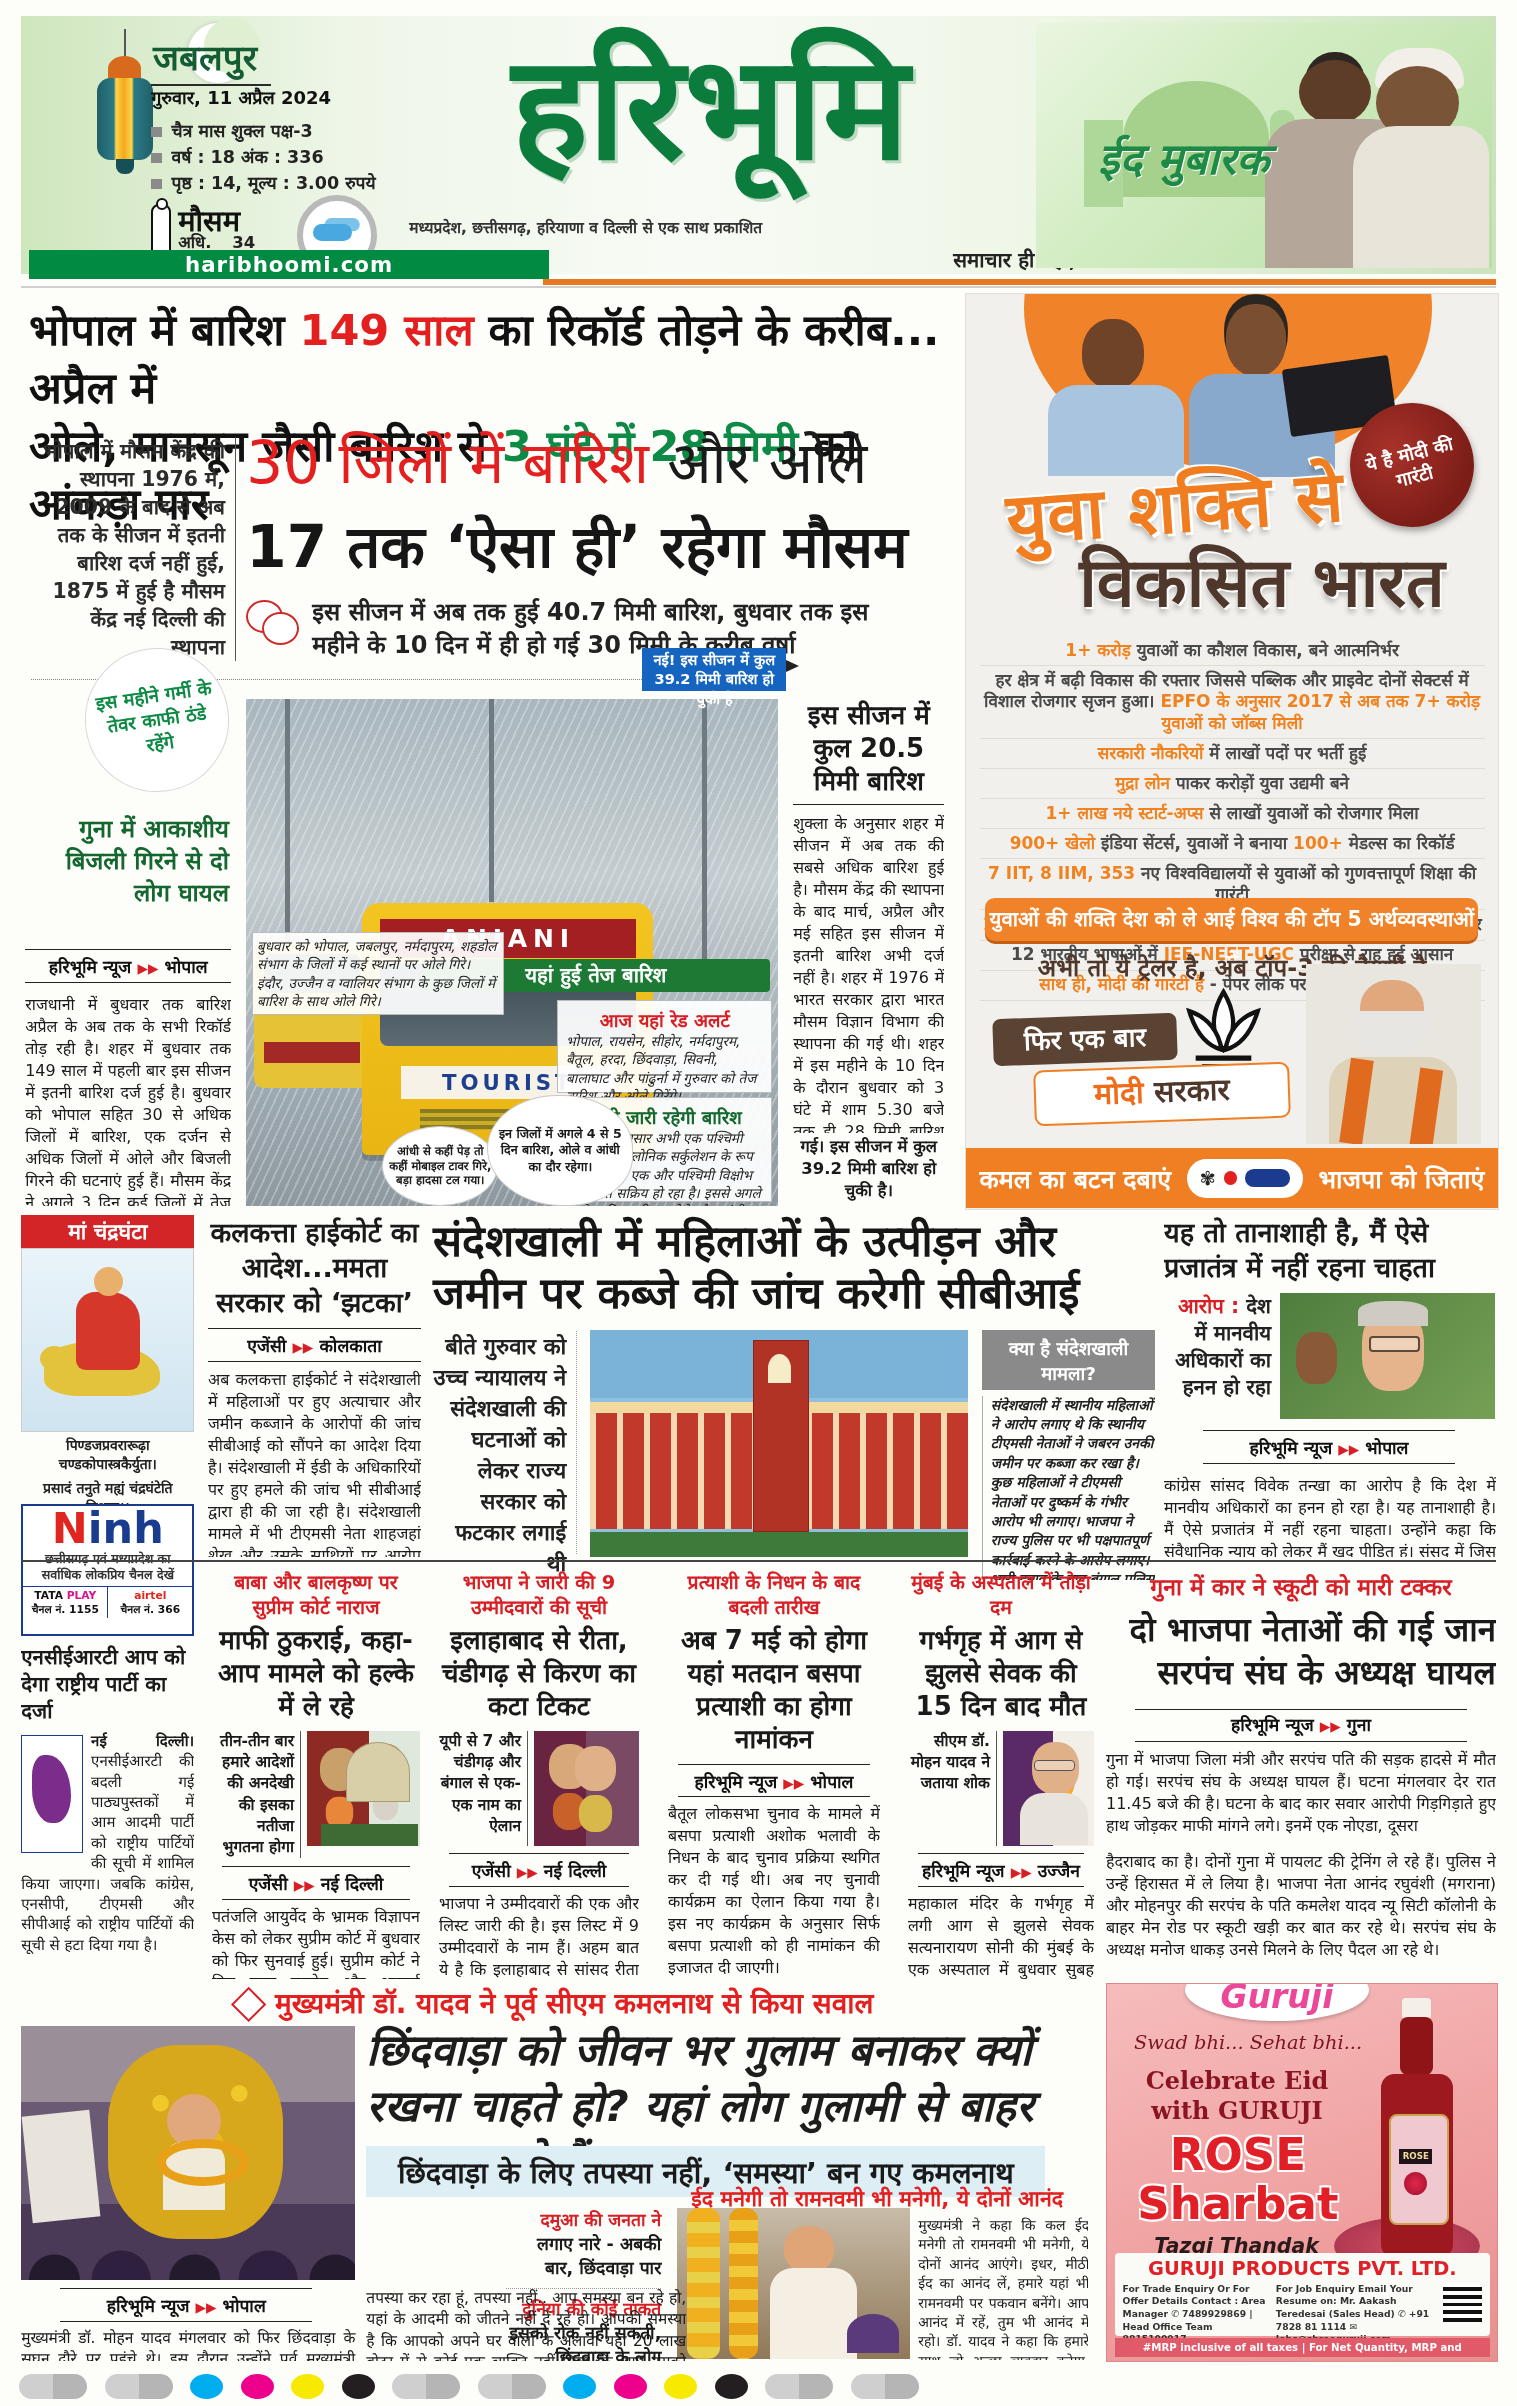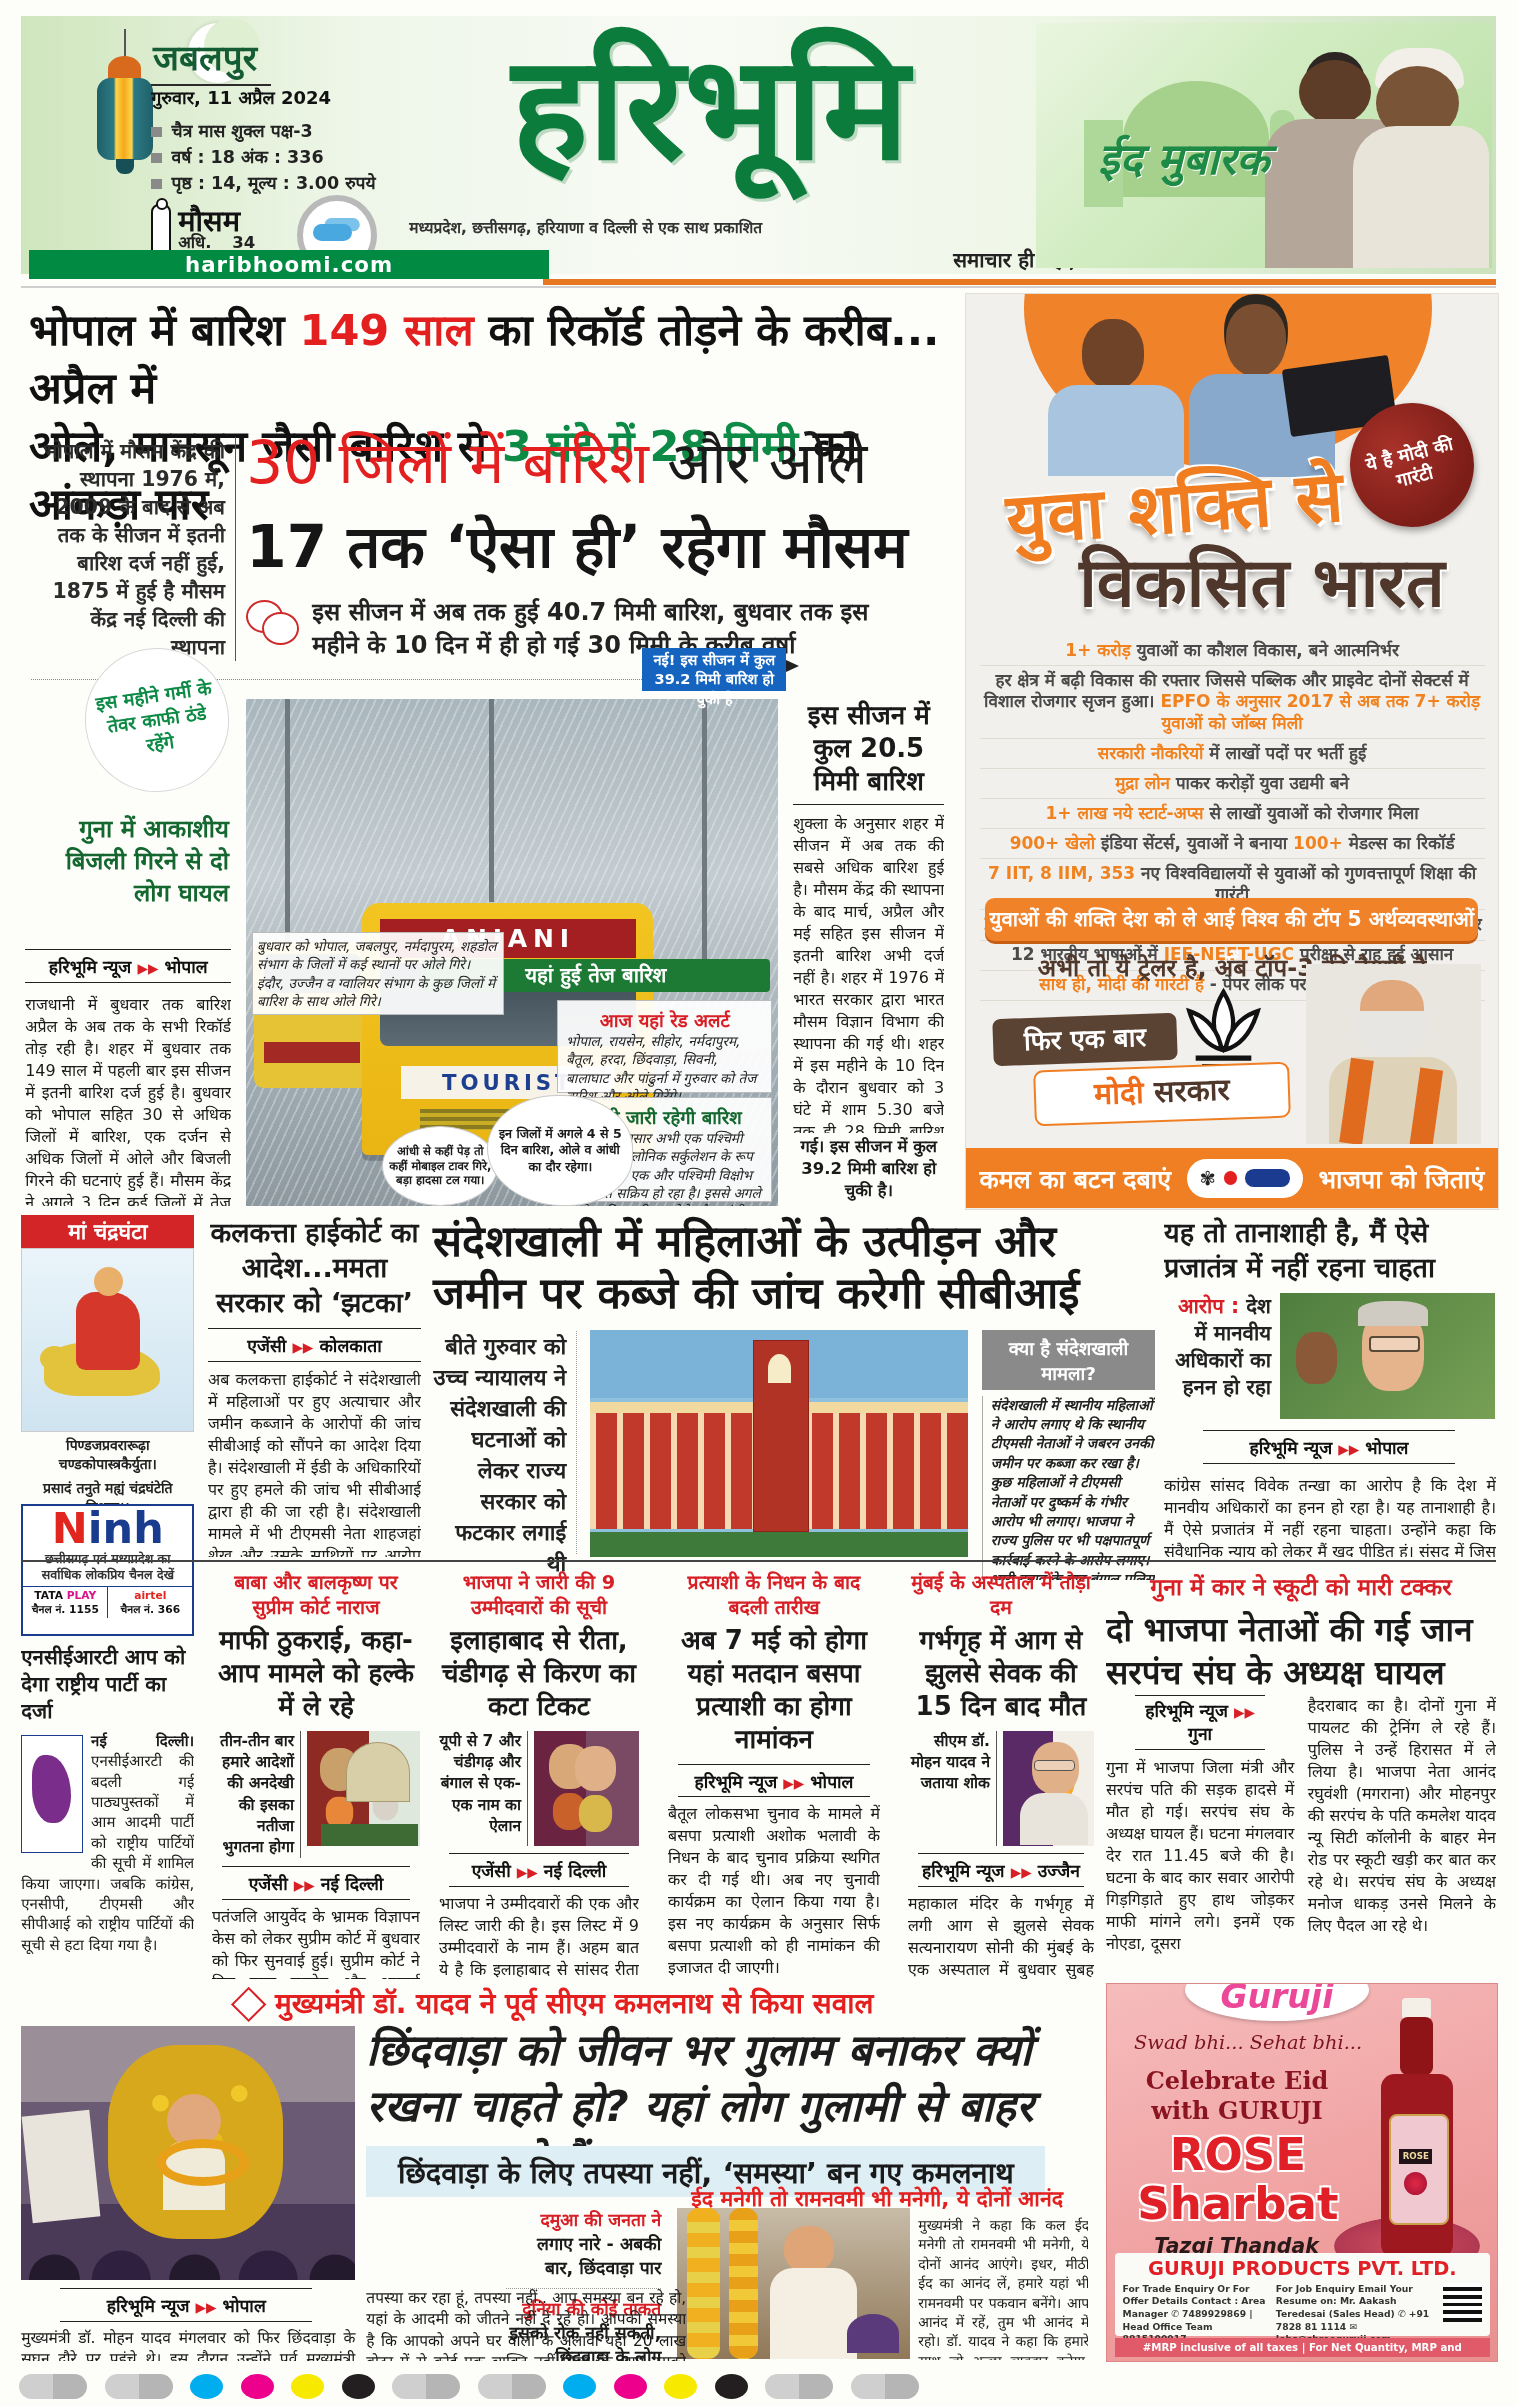--- a/index.html
+++ b/index.html
@@ -205,22 +205,22 @@
   .ph-c .h2{position:absolute;left:58px;top:43px;width:97px;height:39px;border-radius:21.3px;background:#c89868;transform:rotate(-12deg);}
   .ph-c .pp{position:absolute;right:9.7px;bottom:7.8px;width:78px;height:49px;background:#fff;border:1px solid #bbb;transform:rotate(-6deg);}
   .ph-d{background:linear-gradient(90deg,#5a2a66 0 55%,#f2efe8 55%);}
   .ph-d .fl{position:absolute;left:39px;top:19.4px;width:33px;height:50px;border-radius:50% 50% 40% 40%;background:radial-gradient(circle at 50% 70%,#ffd24a,#f08020 70%);}
   .ph-d .of{position:absolute;right:15.5px;top:11.6px;width:47px;height:52px;border-radius:45%;background:#e0b088;}
   .ph-d .og{position:absolute;right:19.4px;top:29px;width:39px;height:9.7px;border:1.9px solid #555;border-radius:3.9px;background:#fff6;}
   .ph-d .ob{position:absolute;right:5.8px;top:62px;width:68px;height:52px;border-radius:23px 23px 0 0;background:#e8e4dc;}
   
   .guna{left:1106px;top:1570px;width:390px;height:406px;overflow:hidden;}
   .guna .k{font-size:23px;font-weight:bold;color:#d81f26;text-align:center;}
-  .guna .h{font-size:33px;line-height:43px;font-weight:bold;text-align:left;margin-top:5.8px;}
-  .guna .cols{display:flex;gap:13.6px;margin-top:1px;}
+  .guna .h{font-size:33px;line-height:43px;font-weight:bold;text-align:right;margin-top:5.8px;}
+  .guna .cols{display:flex;gap:13.6px;margin-top:15px;flex-direction:column;}
   .guna .c{flex:1;font-size:16px;line-height:22px;text-align:justify;}
   .guna .byl{margin:0 29px 7.8px 29px;}
   
   .guruji{left:1106px;top:1983px;width:390px;height:377px;background:linear-gradient(160deg,#f6bcbc,#f0a0a0 60%,#e89090);overflow:hidden;border:1px solid #d88;}
   .gj-logo{position:absolute;left:78px;top:-25px;width:184px;height:62px;background:#fff;border-radius:50%;box-shadow:0 1.9px 3.9px rgba(0,0,0,.2);text-align:center;line-height:76px;color:#ec4899;font-weight:bold;font-size:33px;font-style:italic;}
   .gj-swad{position:absolute;left:27px;top:47px;font-family:"DejaVu Serif","Liberation Serif",serif;font-style:italic;font-size:19.4px;color:#7a1420;}
   .gj-cel{position:absolute;left:33px;top:82px;width:194px;font-family:"DejaVu Serif","Liberation Serif",serif;font-size:24px;line-height:30px;color:#8a1420;font-weight:bold;text-align:center;}
   .gj-rose{position:absolute;left:19.4px;top:146px;width:223px;text-align:center;font-size:45px;line-height:49px;font-weight:bold;color:#e01f26;text-shadow:1.9px 1.9px 0 #fff,-1.9px -1.9px 0 #fff,1.9px -1.9px 0 #fff,-1.9px 1.9px 0 #fff;}
   .gj-tag{position:absolute;left:23px;top:250px;width:213px;text-align:center;font-size:20.4px;font-weight:bold;font-style:italic;color:#2a1a1a;}
   .bottle{position:absolute;right:39px;top:13.6px;width:83px;height:260px;}

